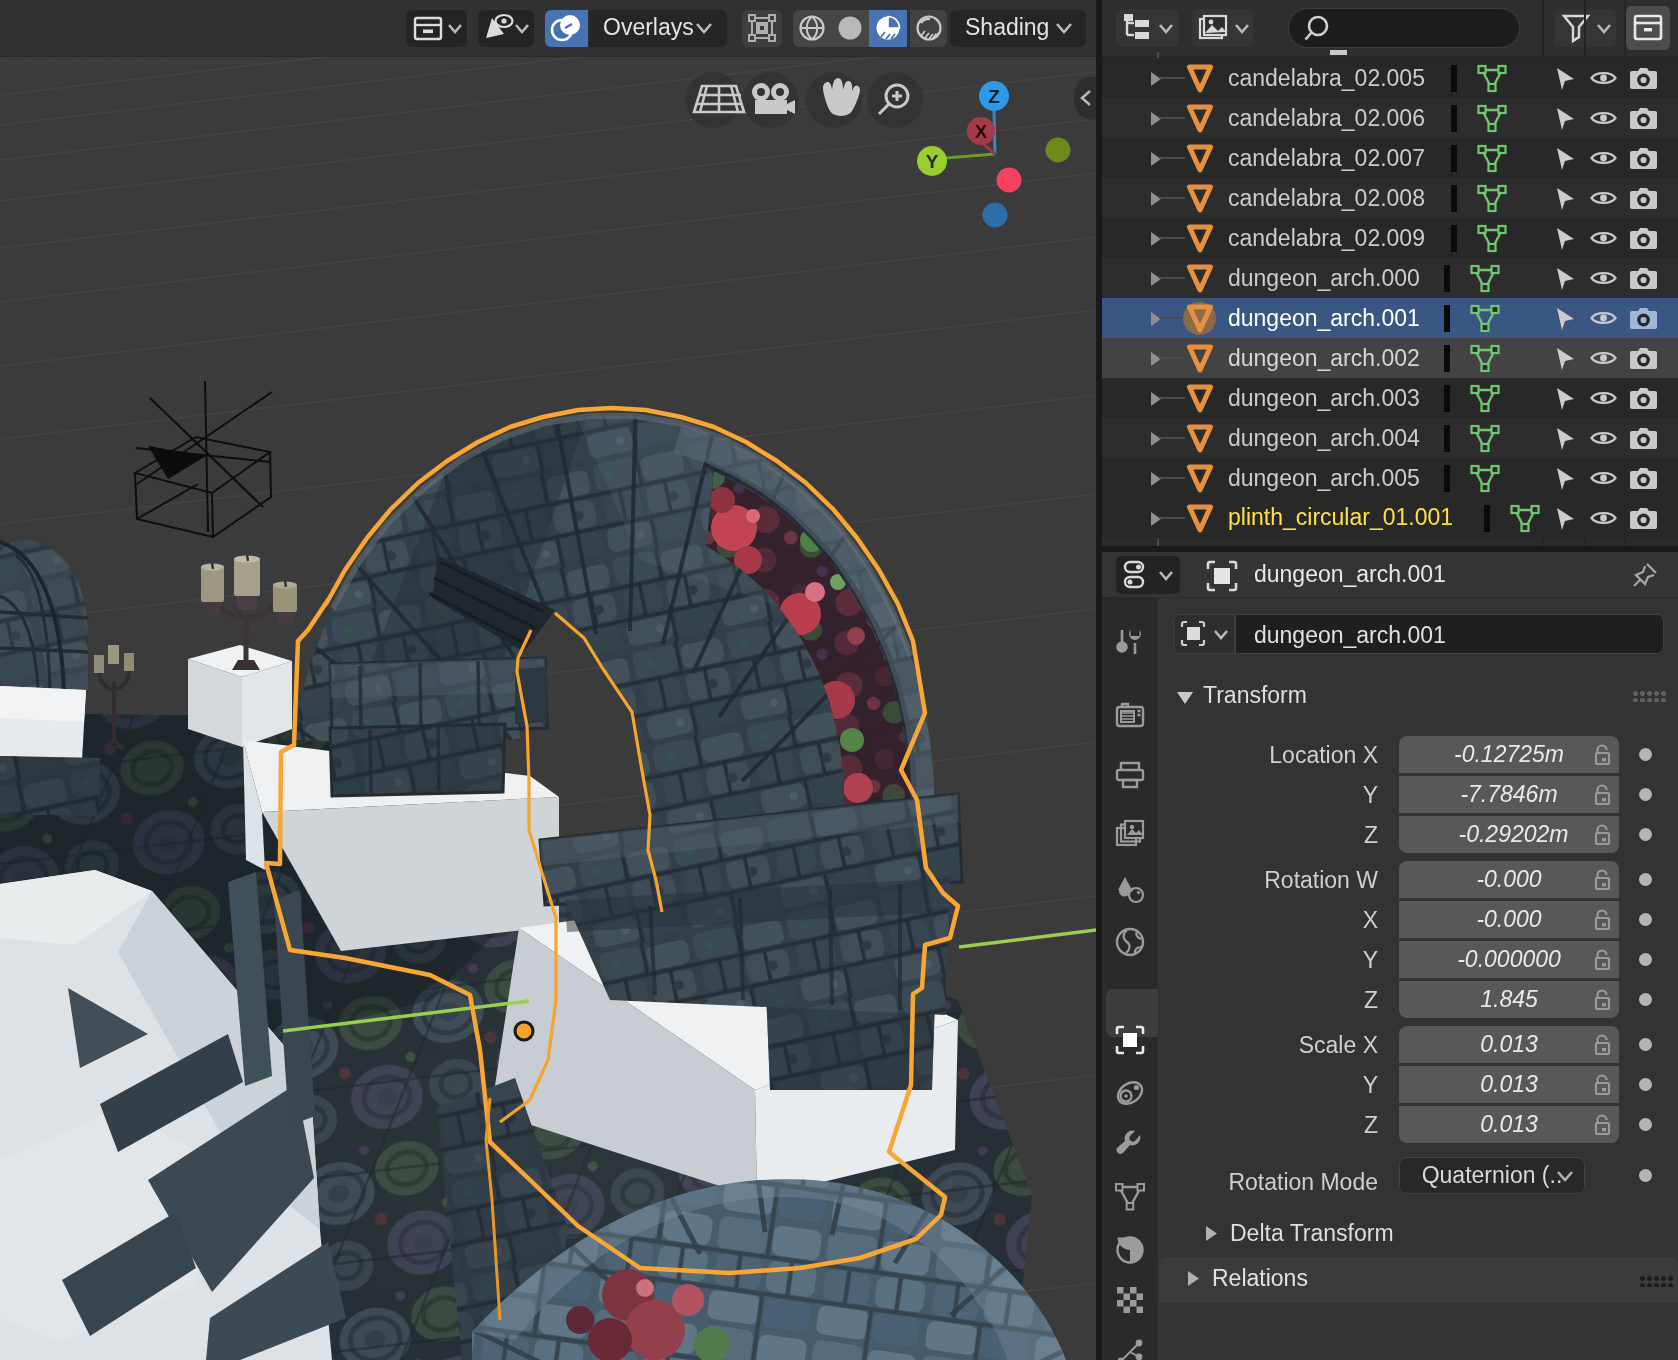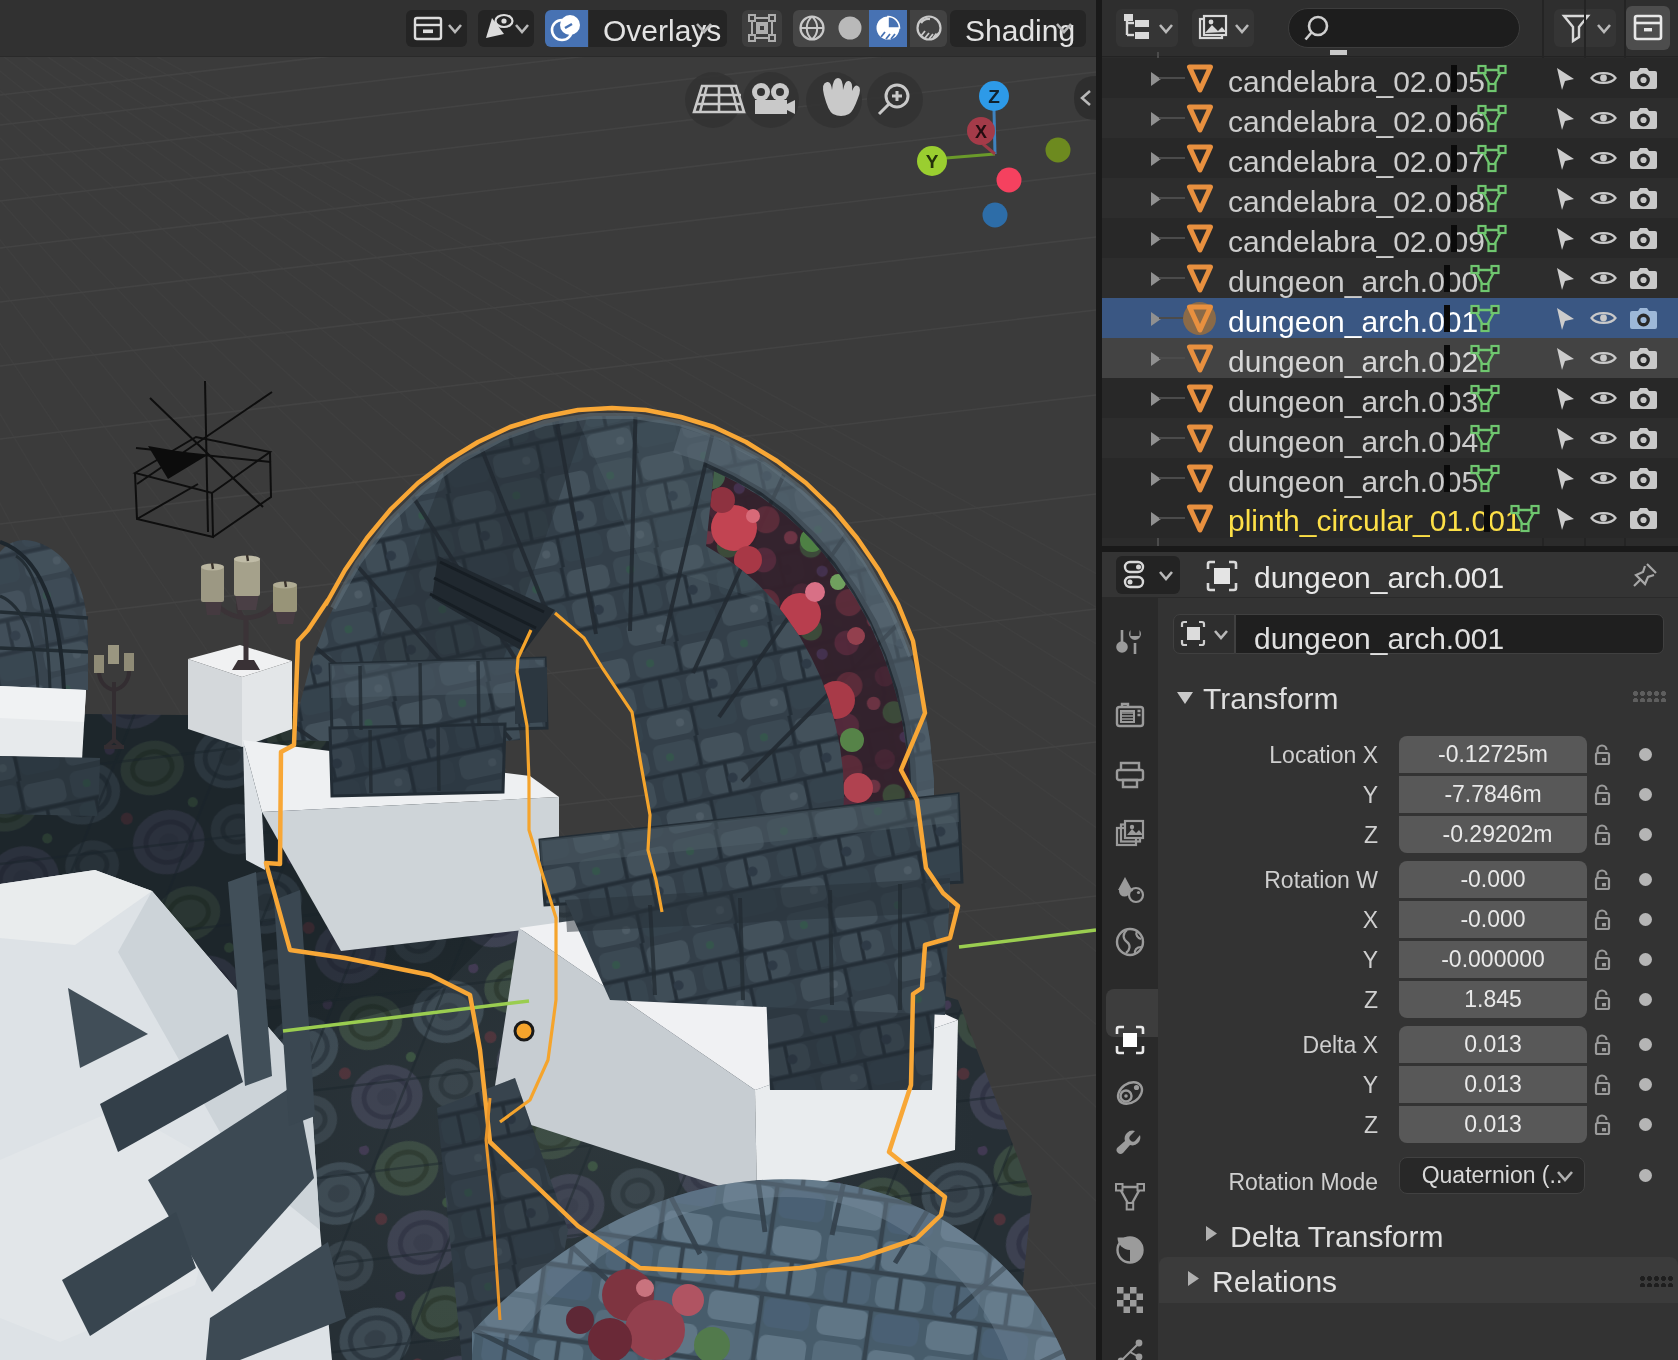--- a/index.html
+++ b/index.html
@@ -11,27 +11,27 @@
   
   #viewport { left:0; top:0; width:1096px; height:1360px; background:#3b3b3b; }
   #vheader { left:0; top:0; width:1096px; height:57px; background:#313131; border-bottom:1px solid #2a2a2a;}
 
   
   #rsep { left:1096px; top:0; width:6px; height:1360px; background:#191919; }
   #outliner { left:1102px; top:0; width:576px; height:546px; background:#2b2b2b;padding-left:37px; }
   #hsep { left:1102px; top:546px; width:576px; height:6px; background:#191919; }
   #props { left:1102px; top:552px; width:576px; height:808px; background:#333333; }
 
-  .t { color:#d2d2d2; font-size:30px; white-space:nowrap; }
+  .t { color:#d2d2d2; font-size:23px; white-space:nowrap; }
   .row { left:0; width:576px; height:40px; }
   .vbtn { height:37px; background:#242424; border-radius:6px; }
   .obtn { height:38px; background:#353535; border-radius:6px; }
   .plab { right:300px; font-size:23px; color:#cfcfcf; }
-  .pfield { left:297px; width:188px; height:37px; background:#585858; color:#e9e9e9;
-            font-size:23px; text-align:center; line-height:36px; }
+  .pfield { left:297px; width:220px; height:37px; background:#585858; color:#e9e9e9;
+            font-size:23px; text-align:center; line-height:36px;font-style:italic; }
   .pdot { left:537px; width:13px; height:13px; border-radius:50%; background:#b5b5b5; }
   .grip { left:530px; width:34px; height:12px;
     background-image:radial-gradient(circle, #5e5e5e 2.2px, transparent 2.6px);
     background-size:7px 7px; }
   .grip2 { width:34px; height:12px;
     background-image:radial-gradient(circle, #1e1e1e 2.2px, transparent 2.6px);
     background-size:7px 7px; }
   .phead { left:57px; width:519px; height:46px; background:#3b3b3b; border-radius:8px 8px 0 0; }
 
 </style>
@@ -1138,21 +1138,21 @@
     </svg>
       <div class="abs pdot" style="top:401px"></div>
 <div class="abs plab" style="top:435px">Z</div>
       <div class="abs pfield" style="top:429px;border-radius:0 0 8px 8px;">1.845</div>
       <svg class="abs" style="left:487px;top:435px" width="26" height="27" viewBox="0 0 26 27">
       <rect x="7" y="11" width="13" height="11" rx="1.5" fill="none" stroke="#9a9a9a" stroke-width="2.2"></rect>
       <path d="M8.5 11 v-3 a4.5 4.5 0 0 1 9 0" fill="none" stroke="#9a9a9a" stroke-width="2.2"></path>
       <rect x="13" y="16" width="4" height="3.4" fill="#9a9a9a"></rect>
     </svg>
       <div class="abs pdot" style="top:441px"></div>
-<div class="abs plab" style="top:480px">Delta X</div>
+<div class="abs plab" style="top:480px">Scale X</div>
       <div class="abs pfield" style="top:474px;border-radius:8px 8px 0 0;">0.013</div>
       <svg class="abs" style="left:487px;top:480px" width="26" height="27" viewBox="0 0 26 27">
       <rect x="7" y="11" width="13" height="11" rx="1.5" fill="none" stroke="#9a9a9a" stroke-width="2.2"></rect>
       <path d="M8.5 11 v-3 a4.5 4.5 0 0 1 9 0" fill="none" stroke="#9a9a9a" stroke-width="2.2"></path>
       <rect x="13" y="16" width="4" height="3.4" fill="#9a9a9a"></rect>
     </svg>
       <div class="abs pdot" style="top:486px"></div>
 <div class="abs plab" style="top:520px">Y</div>
       <div class="abs pfield" style="top:514px;border-radius:0 0 0 0;">0.013</div>
       <svg class="abs" style="left:487px;top:520px" width="26" height="27" viewBox="0 0 26 27">

